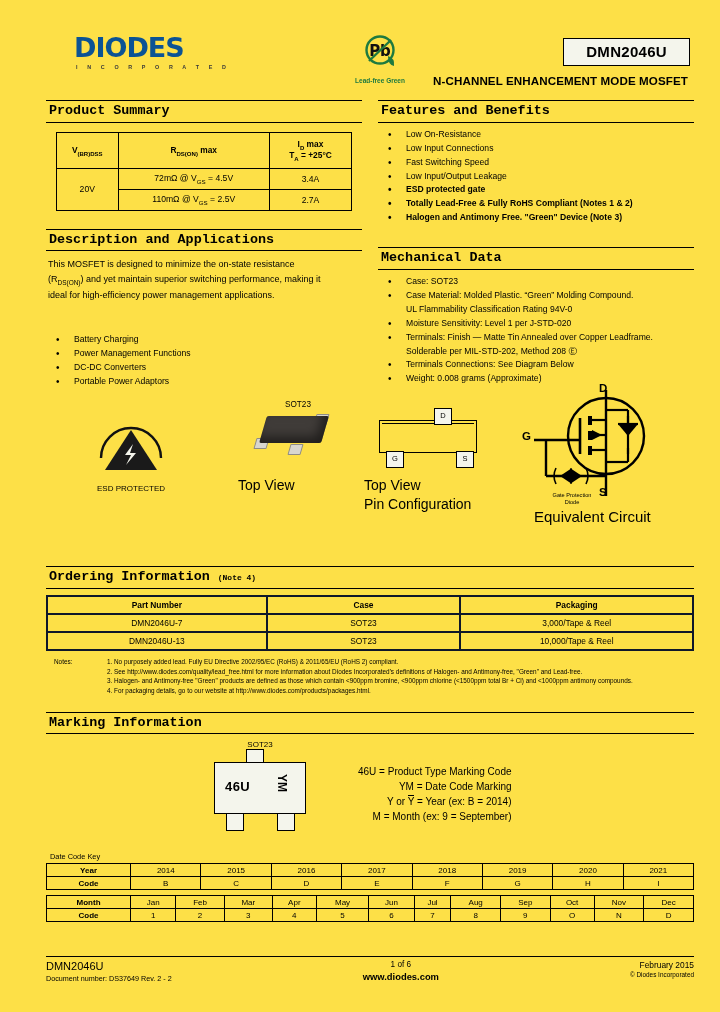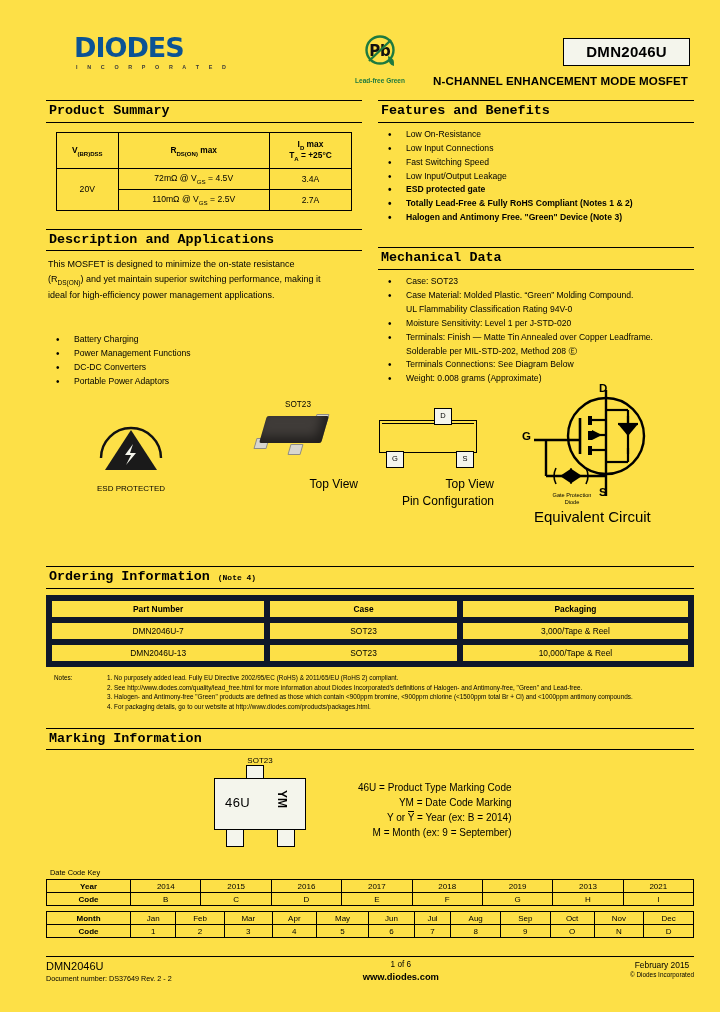--- a/index.html
+++ b/index.html
@@ -89,33 +89,33 @@
   }
   .ps-tab th { font-weight: 700; font-size: 8.4px; padding: 6px 2px; }
   .ps-tab td.v { font-size: 8.6px; }
   sub { font-size: 72%; }
 
   .ord-tab {
     width: 100%; margin-top: 6px;
     border: 1.7px solid #000;
   }
   .ord-tab th, .ord-tab td {
-    border: 6px solid #0f172a; text-align: center;
+    border: 2px solid #0f172a; text-align: center;
     font-size: 8.4px; padding: 3px 2px;
   }
   .ord-tab th { font-weight: 700; }
 
   .notes { display: flex; margin-top: 6px; font-size: 6.4px; line-height: 1.42; }
   .notes-lbl { width: 48px; padding-left: 8px; font-weight: 400; }
   .notes ol { margin: 0; padding-left: 12px; }
   .notes li { margin-bottom: .5px; }
 
   
   .diagrams { position: relative; height: 152px; margin-top: 4px; }
-  .dg-cap { font-size: 12px; text-align: right; line-height: 1.35; }
+  .dg-cap { font-size: 14px; text-align: left; line-height: 1.35; }
   .sot-label { font-size: 8.2px; text-align: center; }
 
   .pkg3d {
     width: 86px; height: 40px; margin: 5px auto 0 auto; position: relative;
   }
   .pkg-body {
     position: absolute; left: 8px; top: 2px; width: 62px; height: 27px;
     background: #403c39; border-radius: 2px;
     transform: skewX(-16deg);
     box-shadow: inset -6px -6px 10px rgba(0,0,0,.5);
@@ -140,21 +140,21 @@
 
   
   .mark-wrap { position: relative; height: 110px; margin-top: 2px; }
   .mk-body {
     position: absolute; left: 168px; top: 26px; width: 92px; height: 52px;
     border: 1.6px solid #000; box-sizing: border-box; background: #f4f5ec;
   }
   .mk-pad { position: absolute; border: 1.6px solid #000; background: #f4f5ec; }
   .mk-code {
     position: absolute; left: 10px; top: 16px;
-    font-size: 13px; font-weight: 400; letter-spacing: .4px; text-align: right;
+    font-size: 13px; font-weight: 700; letter-spacing: .4px; text-align: right;
   }
   .mk-ym {
     position: absolute; left: 60px; top: 11px;
     font-size: 12px; font-weight: 700;
     writing-mode: vertical-rl;
   }
   .mk-legend {
     position: absolute; left: 312px; top: 28px;
     font-size: 10px; line-height: 1.5; text-align: right;
   }
@@ -173,21 +173,21 @@
   
   .footer {
     position: absolute; left: 0; right: 0; top: 934px;
     border-top: 1.6px solid #000; padding-top: 3px;
     display: flex; justify-content: space-between; align-items: flex-start;
   }
   .ft-l { font-size: 11px; line-height: 1.25; }
   .ft-l .sm { font-size: 7.2px; }
   .ft-c { text-align: center; font-size: 8.2px; line-height: 1.3; }
   .ft-c .url { font-weight: 700; font-size: 9.4px; }
-  .ft-r { text-align: center; font-size: 8.4px; line-height: 1.3; }
+  .ft-r { text-align: right; font-size: 8.4px; line-height: 1.3; }
   .ft-r .sm { font-size: 6.4px; }
 </style>
 </head>
 <body>
 
 <div class="page">
 <div class="inner">
 
   <div class="hdr">
     <div class="logo">
@@ -426,21 +426,21 @@
     <table class="dc-tab">
       <tbody>
             <tr>
         <th style="width:13%">Year</th>
         <td>2014</td>
         <td>2015</td>
         <td>2016</td>
         <td>2017</td>
         <td>2018</td>
         <td>2019</td>
-        <td>2013</td>
+        <td>2020</td>
         <td>2021</td>
       </tr>
       <tr>
         <th>Code</th>
         <td>B</td>
         <td>C</td>
         <td>D</td>
         <td>E</td>
         <td>F</td>
         <td>G</td>

